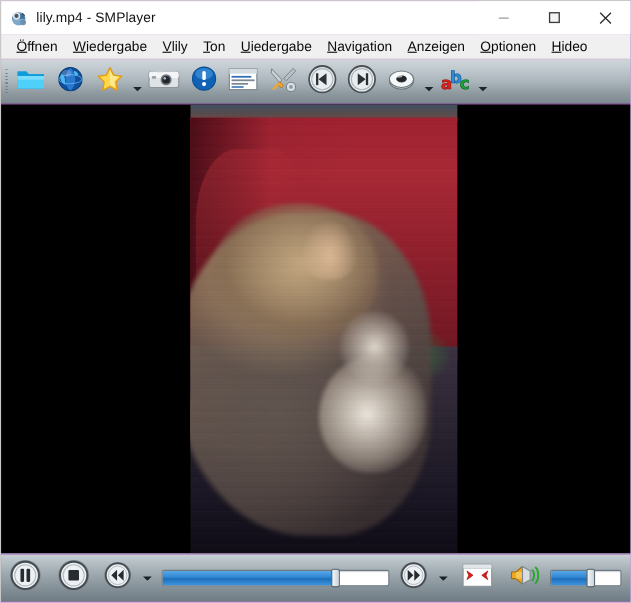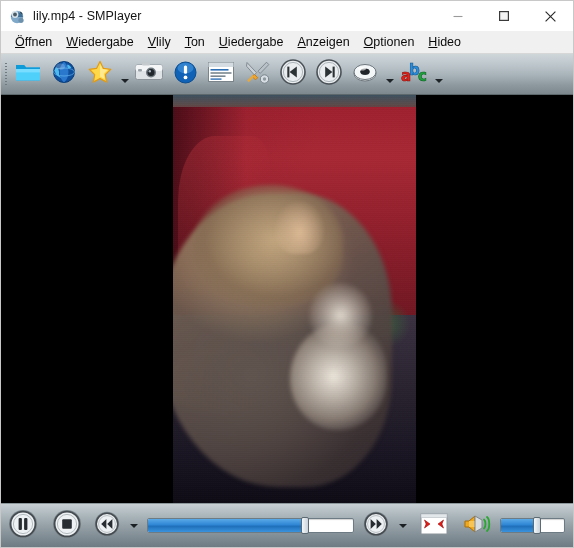--- a/index.html
+++ b/index.html
@@ -337,20 +337,21 @@
       </div>
     </div>
   </div>
 
   <div class="menubar">
     <div class="menu-item"><u>Ö</u><span>ffnen</span></div>
     <div class="menu-item"><u>W</u><span>iedergabe</span></div>
     <div class="menu-item"><u>V</u><span>lily</span></div>
     <div class="menu-item"><u>T</u><span>on</span></div>
     <div class="menu-item"><u>U</u><span>iedergabe</span></div>
+    <div class="menu-item"><u>N</u><span>avigation</span></div>
     <div class="menu-item"><u>A</u><span>nzeigen</span></div>
     <div class="menu-item"><u>O</u><span>ptionen</span></div>
     <div class="menu-item"><u>H</u><span>ideo</span></div>
   </div>
 
   <div class="toolbar">
     <div class="tb-grip">
         <i></i>
       </div>
 

